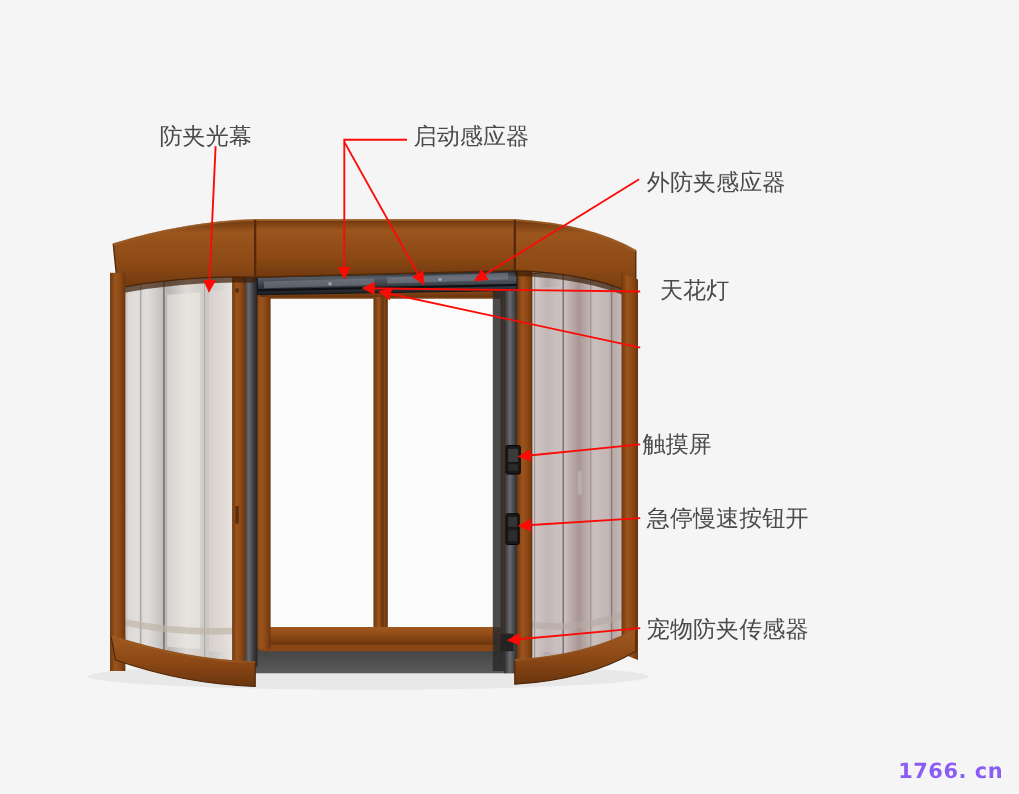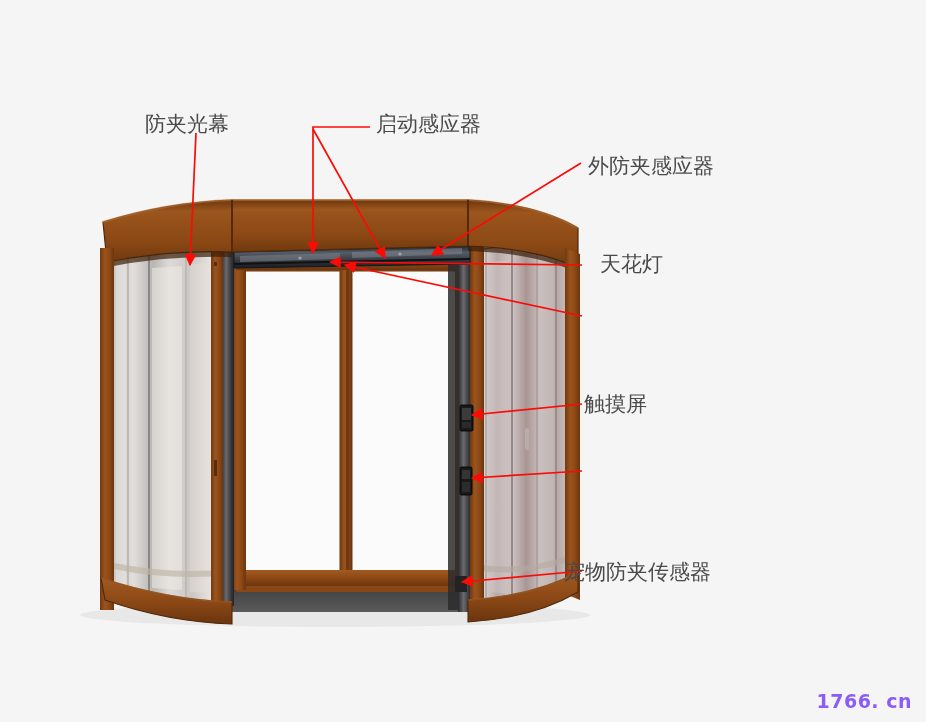--- a/index.html
+++ b/index.html
@@ -255,18 +255,19 @@
 
   <div class="callout" style="left:376px; top:114px;">启动感应器</div>
 
   <div class="callout" style="left:588px; top:156px;text-align:center;">外防夹感应器</div>
 
   <div class="callout" style="left:588px; top:254px;margin-left:12px;">天花灯</div>
 
 
   <div class="callout" style="left:568px; top:394px;margin-left:16px;">触摸屏</div>
 
-
-  <div class="callout" style="left:564px; top:562px;">宠物防夹传感器</div>
+  <div class="callout" style="left:588px; top:461px;">急停慢速按钮开</div>
+
+  <div class="callout" style="left:588px; top:562px;">宠物防夹传感器</div>
 
   <div class="watermark">1766. cn</div>
 
 </div>
 
 </body></html>

